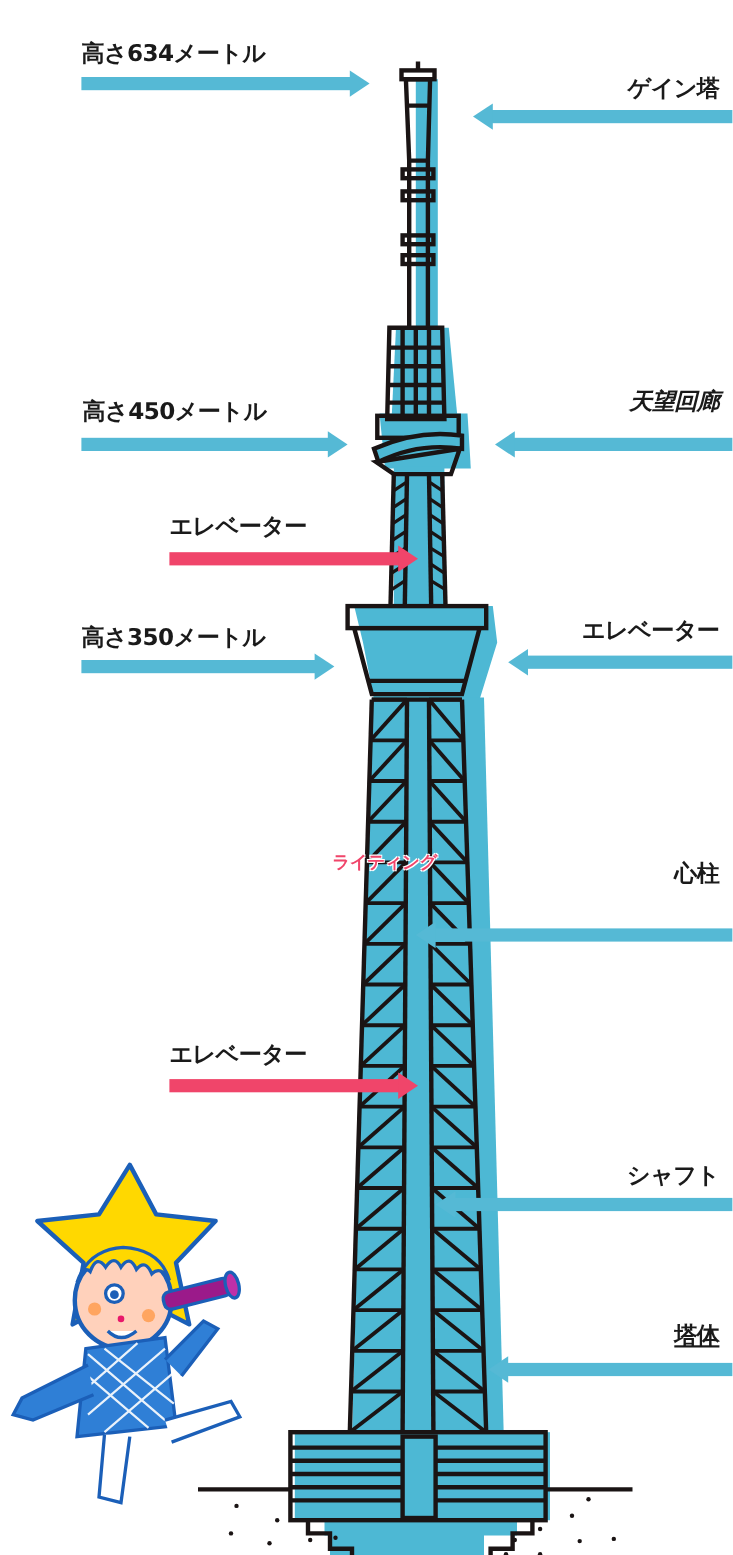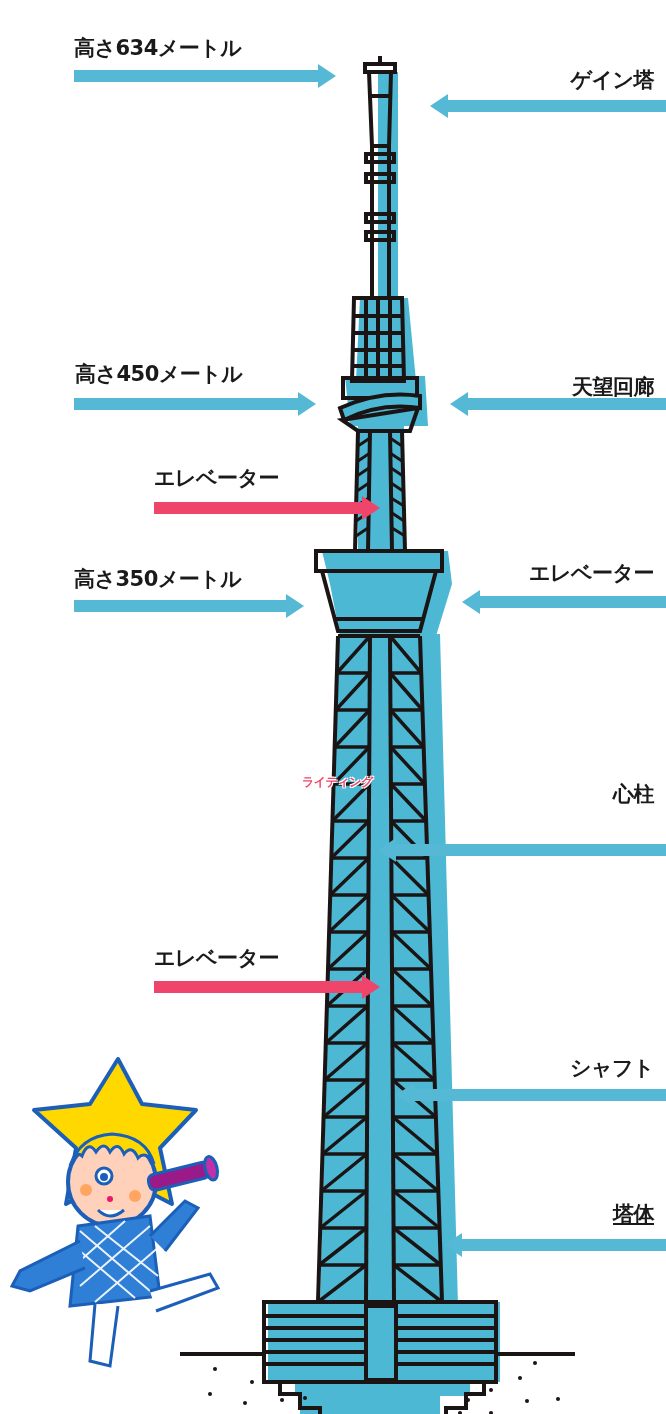--- a/index.html
+++ b/index.html
@@ -2,21 +2,21 @@
 <html><head>
 <meta charset="utf-8">
 <style>
   html, body { margin:0; padding:0; background:#ffffff; }
   body { width:666px; height:1414px; position:relative; overflow:hidden;
          font-family:"DejaVu Sans", sans-serif; }
   .stage { position:absolute; left:0; top:0; width:666px; height:1414px;margin-top:36px; }
   .lbl { position:absolute; font-weight:bold; font-size:21px; color:#1a1a1a;
          white-space:nowrap; letter-spacing:-0.5px; line-height:1; }
   .lbl.right { }
-  .lbl.pink { color:#f0456a; font-size:12px;
+  .lbl.pink { color:#f0456a; font-size:16px;
               text-shadow:1px 1px 0 #fff,-1px -1px 0 #fff,1px -1px 0 #fff,-1px 1px 0 #fff; }
   .arrow { position:absolute; height:12px; }
   .arrow .shaft { position:absolute; top:0; height:12px; }
   .arrow .head { position:absolute; top:-6px; width:0; height:0;
                  border-top:12px solid transparent; border-bottom:12px solid transparent; }
   .arrow.r .shaft { left:0; right:16px; }
   .arrow.r .head { right:0; border-left-width:18px; border-left-style:solid; }
   .arrow.l .shaft { left:16px; right:0; }
   .arrow.l .head { left:0; border-right-width:18px; border-right-style:solid; }
   svg.tower { position:absolute; left:0; top:0; }
@@ -263,21 +263,21 @@
     <div class="shaft" style="background:#f0456a"></div>
     <div class="head" style="border-left-color:#f0456a"></div>
   </div>
 
   <div class="lbl right" style="right:12px;top:34px;">ゲイン塔</div>
   <div class="arrow l" style="left:430px;top:64px;width:236px;">
     <div class="shaft" style="background:#55b9d5"></div>
     <div class="head" style="border-right-color:#55b9d5"></div>
   </div>
 
-  <div class="lbl right" style="right:12px;top:341px;">天望回廊</div>
+  <div class="lbl right" style="right:12px;top:319px;font-style:italic;">天望回廊</div>
   <div class="arrow l" style="left:450px;top:362px;width:216px;">
     <div class="shaft" style="background:#55b9d5"></div>
     <div class="head" style="border-right-color:#55b9d5"></div>
   </div>
 
   <div class="lbl right" style="right:12px;top:527px;">エレベーター</div>
   <div class="arrow l" style="left:462px;top:560px;width:204px;">
     <div class="shaft" style="background:#55b9d5"></div>
     <div class="head" style="border-right-color:#55b9d5"></div>
   </div>

